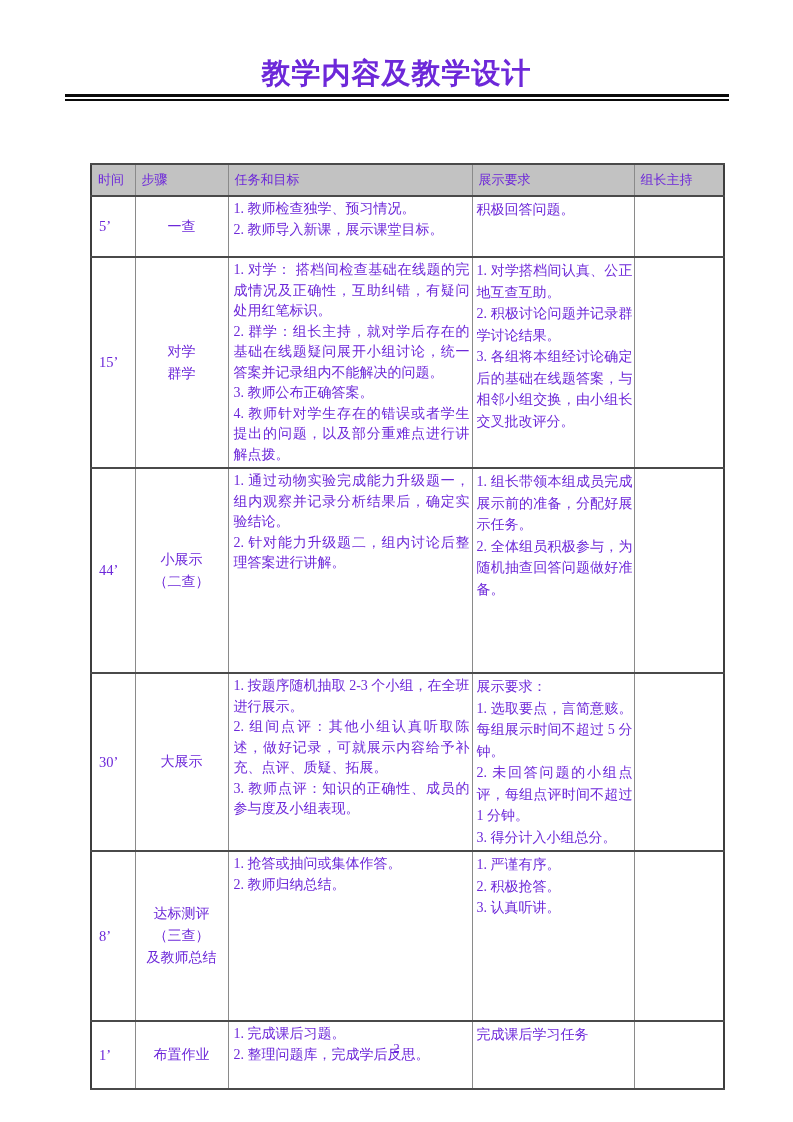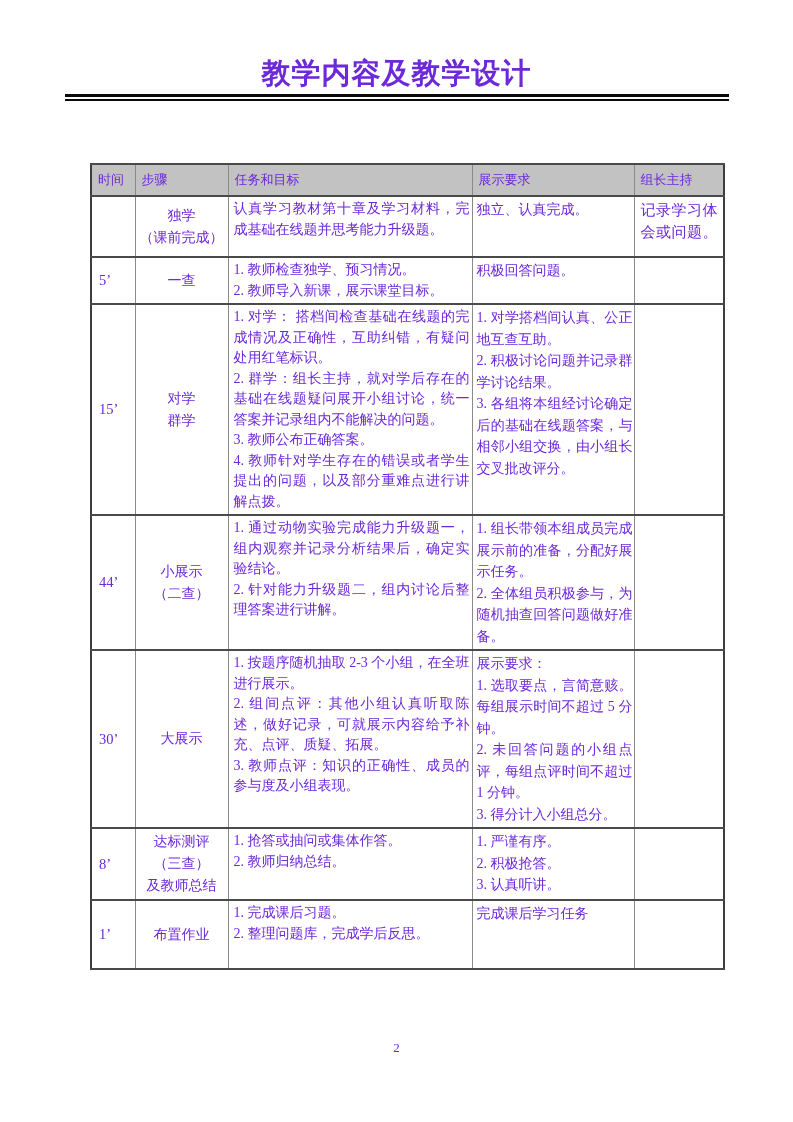--- a/index.html
+++ b/index.html
@@ -143,28 +143,20 @@
       <tr>
         <th>时间</th>
         <th>步骤</th>
         <th>任务和目标</th>
         <th>展示要求</th>
         <th>组长主持</th>
       </tr>
     </thead>
     <tbody>
       <tr>
-        <td class="time"></td>
-        <td class="step">独学
-（课前完成）</td>
-        <td class="tasks">认真学习教材第十章及学习材料，完成基础在线题并思考能力升级题。</td>
-        <td class="req">独立、认真完成。</td>
-        <td class="notes">记录学习体会或问题。</td>
-      </tr>
-      <tr>
         <td class="time">5’</td>
         <td class="step">一查</td>
         <td class="tasks">1. 教师检查独学、预习情况。
 2. 教师导入新课，展示课堂目标。</td>
         <td class="req">积极回答问题。</td>
         <td class="notes"></td>
       </tr>
       <tr>
         <td class="time">15’</td>
         <td class="step">对学

